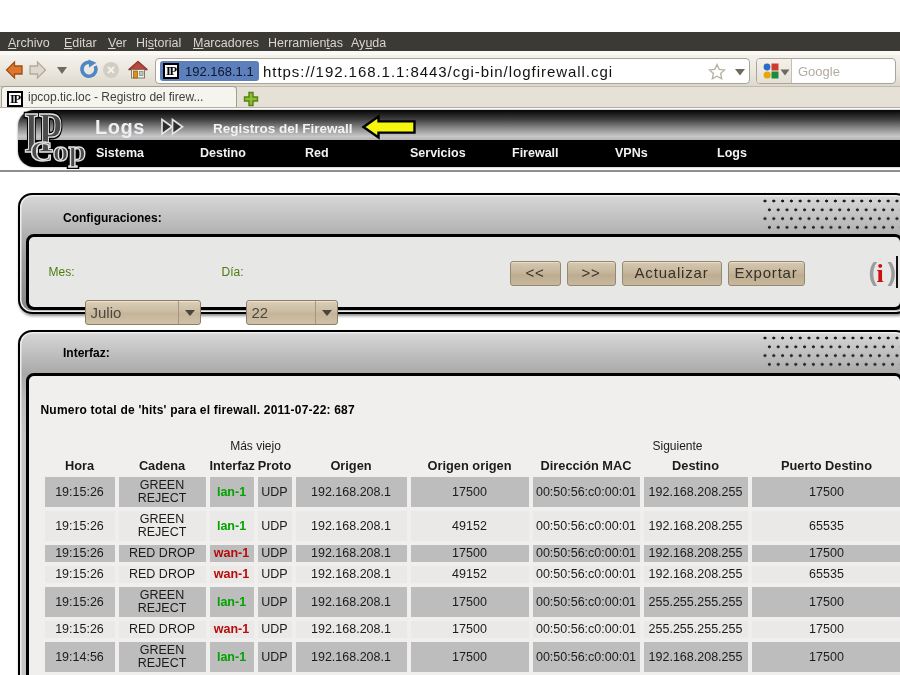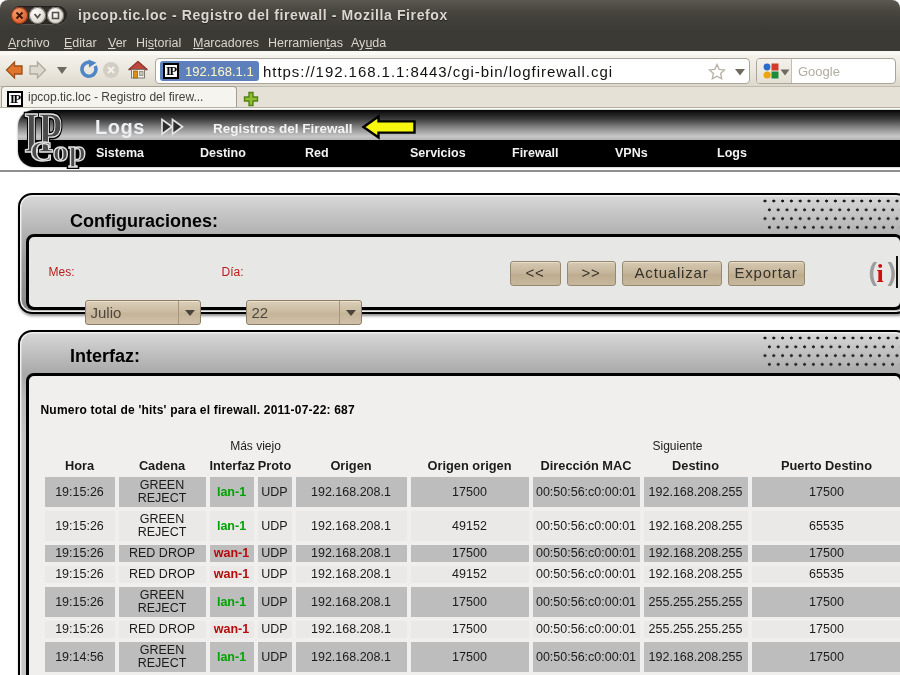--- a/index.html
+++ b/index.html
@@ -20,21 +20,21 @@
 #menubar{left:0;top:32px;width:900px;height:19px;background:#3c3a35;}
 #menusep{left:0;top:51px;width:900px;height:4px;background:#faf9f4;}
 #menubar span{position:absolute;top:4px;font-size:12.5px;color:#d9d5cc;}
 
 
 #toolbar{left:0;top:55px;width:900px;height:32px;background:linear-gradient(180deg,#f4f2ec 0%,#e9e5dc 60%,#ddd8cc 100%);border-bottom:1px solid #c1bbae;}
 #urlbar{left:155px;top:3px;width:595px;height:26px;background:#fff;border:1px solid #aaa49a;border-radius:4px;}
 #idbox{position:absolute;left:4px;top:2px;width:99px;height:20px;background:#5d80bd;border-radius:3px;}
 .ipfav{position:absolute;width:16px;height:16px;background:#fff;border:2px solid #000;color:#000;font-family:"Liberation Serif",serif;font-weight:bold;font-size:12.5px;text-align:center;line-height:12px;letter-spacing:-1.2px;}
 #idbox .ipfav{left:3px;top:2px;}
-#idbox b{position:absolute;left:25px;top:3px;color:#fef9c3;font-weight:normal;font-size:13px;}
+#idbox b{position:absolute;left:25px;top:3px;color:#0f172a;font-weight:normal;font-size:13px;}
 #urltext{position:absolute;left:107px;top:4px;font-size:15px;letter-spacing:.95px;color:#14120f;white-space:nowrap;}
 #searchbox{left:756px;top:3px;width:140px;height:26px;background:#fff;border:1px solid #aaa49a;border-radius:4px;overflow:hidden;}
 #searchleft{position:absolute;left:0;top:0;width:35px;height:24px;background:linear-gradient(180deg,#f3f1ea,#e4e0d5);border-right:1px solid #c5bfb2;}
 #searchtext{position:absolute;left:41px;top:5px;font-size:13px;color:#b2aca0;}
 
 
 #tabbar{left:0;top:87px;width:900px;height:20px;background:#e5e1d6;}
 #tab1{position:absolute;left:1px;top:-1px;width:236px;height:21px;background:#f6f4ee;border:1px solid #a49e92;border-bottom:none;border-radius:4px 4px 0 0;}
 #tab1 .ipfav{left:5px;top:3.5px;}
 #tab1 span{position:absolute;left:26px;top:3px;font-size:12px;color:#43423e;}
@@ -49,28 +49,28 @@
 #ipheadnav{position:absolute;left:0;top:30px;width:100%;height:27px;background:#000;}
 #logstxt{position:absolute;left:77px;top:6px;font-size:20px;font-weight:bold;color:#edeff2;letter-spacing:.5px;}
 #regtxt{position:absolute;left:195px;top:11px;font-size:13.5px;font-weight:bold;color:#f3f3f3;}
 #ipheadnav span{position:absolute;top:6px;font-size:12.5px;font-weight:bold;color:#f2f2f2;}
 #hrline{position:absolute;left:0;top:62px;width:900px;height:2px;background:#8f8f8f;}
 
 
 .panel{position:absolute;left:18px;width:892px;border:2.5px solid #000;border-radius:14px;box-shadow:1px 2px 3px rgba(0,0,0,.45),inset 0 0 0 1.5px #ededed;}
 #panel1{top:85px;height:121px;background:linear-gradient(180deg,#d8d8d8 0%,#b0b0b0 34%,#9e9e9e 55%,#888 100%);}
 #panel2{top:222px;height:470px;background:linear-gradient(180deg,#d8d8d8 0px,#a8a8a8 42px,#bbb 70px,#c5c5c5 110px,#c5c5c5 100%);}
-.plabel{position:absolute;left:50px;font-size:18px;font-weight:bold;color:#000;}
+.plabel{position:absolute;left:43px;font-size:12px;font-weight:bold;color:#000;}
 .dots{position:absolute;right:0;width:145px;background-image:radial-gradient(circle,#1c1c1c 1.3px,rgba(0,0,0,0) 1.65px),radial-gradient(circle,#1c1c1c 1.3px,rgba(0,0,0,0) 1.65px);background-size:8.8px 17.6px,8.8px 17.6px;background-position:2px 3px,6.4px 11.8px;}
 .inner{position:absolute;left:5.5px;right:5.5px;border:3px solid #000;border-radius:8px;}
 #inner1{top:39px;height:76px;background:#e7e7e5;}
 #inner2{top:41px;height:420px;background:#f0efed;}
 
 
-.lbl{position:absolute;top:28px;font-size:12px;color:#b91c1c;}
+.lbl{position:absolute;top:28px;font-size:12px;color:#4d7c0f;}
 .sel{position:absolute;top:23px;height:25px;border:1px solid #8d7d64;border-radius:3px;background:linear-gradient(180deg,#dbcfb9 0%,#cbbca2 45%,#c5b498 55%,#cfc1a9 100%);box-shadow:inset 0 1px 0 #eee3d0;margin-top:40px;}
 .sel .stxt{position:absolute;left:5px;top:3px;font-size:15px;color:#4d483f;}
 .sel .sarr{position:absolute;right:0;top:0;width:22px;height:100%;border-left:1px solid #a5967c;}
 .sel .sarr:after{content:"";position:absolute;left:6px;top:9px;border-left:5px solid transparent;border-right:5px solid transparent;border-top:6px solid #4a463e;}
 .btn{position:absolute;top:24px;height:25px;border:1px solid #95886f;border-radius:3px;background:linear-gradient(180deg,#d6c9b2 0%,#c4b398 50%,#bdac8e 52%,#c7b79d 100%);box-shadow:inset 0 1px 0 #e8ddc8;font-size:15px;letter-spacing:.8px;color:#35322b;text-align:center;}
 .btn i{font-style:normal;position:relative;top:2px;}
 
 
 #numtotal{position:absolute;left:12px;top:27px;font-size:12px;letter-spacing:.2px;font-weight:bold;color:#000;}
 table{border-collapse:separate;border-spacing:4px 4px;table-layout:fixed;}
@@ -85,33 +85,20 @@
 .lan{color:#00a300;font-weight:bold;}
 .wan{color:#b70b0b;font-weight:bold;}
 .lnk{}
 
 #iicon{position:absolute;left:840px;top:20px;width:40px;height:36px;}
 #vline{position:absolute;left:867px;top:19px;width:2.5px;height:32px;background:#111;}
 </style></head>
 <body>
 <div id="win">
 
-  <div id="titlebar" class="abs">
-    <div id="btnpill" class="abs"></div>
-    <div id="btnclose" class="wbtn"><svg width="17" height="17">
-          <path d="M5.5 5.5 L11.5 11.5 M11.5 5.5 L5.5 11.5" stroke="#3d1505" stroke-width="1.8"></path>
-        </svg></div>
-    <div id="btnmin" class="wbtn"><svg width="17" height="17">
-          <path d="M5.5 7 L8.5 10.5 L11.5 7" stroke="#55524b" stroke-width="1.8" fill="none"></path>
-        </svg></div>
-    <div id="btnmax" class="wbtn"><svg width="17" height="17">
-          <rect x="5.5" y="5.5" width="6" height="6" fill="none" stroke="#55524b" stroke-width="1.6"></rect>
-        </svg></div>
-    <div id="wtitle" class="abs">ipcop.tic.loc - Registro del firewall - Mozilla Firefox</div>
-  </div>
 
   <div id="menusep" class="abs"></div>
   <div id="menubar" class="abs">
     <span style="left:8px"><u>A</u>rchivo</span>
     <span style="left:64px"><u>E</u>ditar</span>
     <span style="left:108px"><u>V</u>er</span>
     <span style="left:136px">Hi<u>s</u>torial</span>
     <span style="left:193px"><u>M</u>arcadores</span>
     <span style="left:268px">Herramien<u>t</u>as</span>
     <span style="left:351px">Ay<u>u</u>da</span>
@@ -216,21 +203,21 @@
     <div id="panel1" class="panel">
       <div class="plabel" style="top:16px">Configuraciones:</div>
       <div class="dots" style="top:3px;height:36px"></div>
       <div id="inner1" class="inner">
         <div class="lbl" style="left:20px">Mes:</div>
         <div class="sel" style="left:56px;width:116px">
             <span class="stxt">Julio</span>
             <span class="sarr"></span>
           </div>
         <div class="lbl" style="left:193px">Día:</div>
-        <div class="sel" style="left:217px;width:116px">
+        <div class="sel" style="left:217px;width:92px">
             <span class="stxt">22</span>
             <span class="sarr"></span>
           </div>
         <div class="btn" style="left:481px;width:51px"><i>&lt;&lt;</i></div>
         <div class="btn" style="left:538px;width:49px"><i>&gt;&gt;</i></div>
         <div class="btn" style="left:593px;width:100px"><i>Actualizar</i></div>
         <div class="btn" style="left:699px;width:77px"><i>Exportar</i></div>
         <div id="iicon">
             <span style="position:absolute;left:0;top:0;font-size:26px;font-weight:bold;color:#9c9c9c;">(</span>
             <span style="position:absolute;left:8px;top:2px;font-family:'Liberation Serif',serif;font-size:26px;font-weight:bold;color:#cf0e0e;">i</span>

